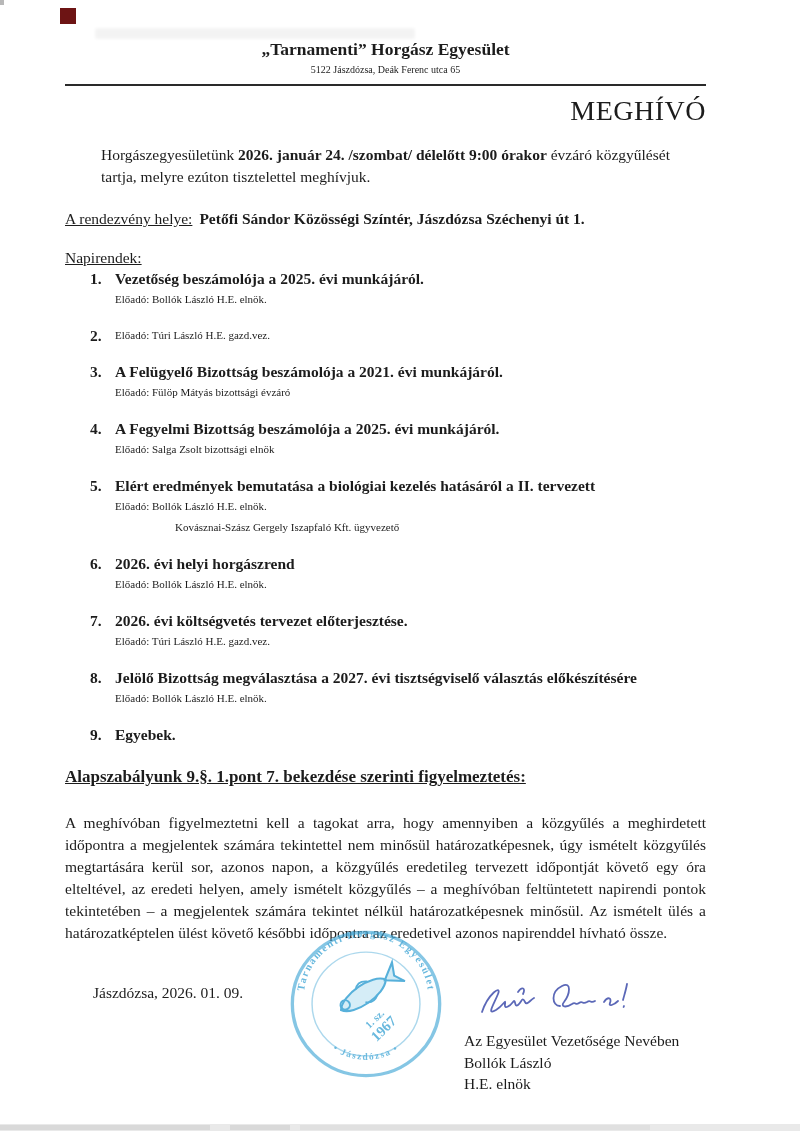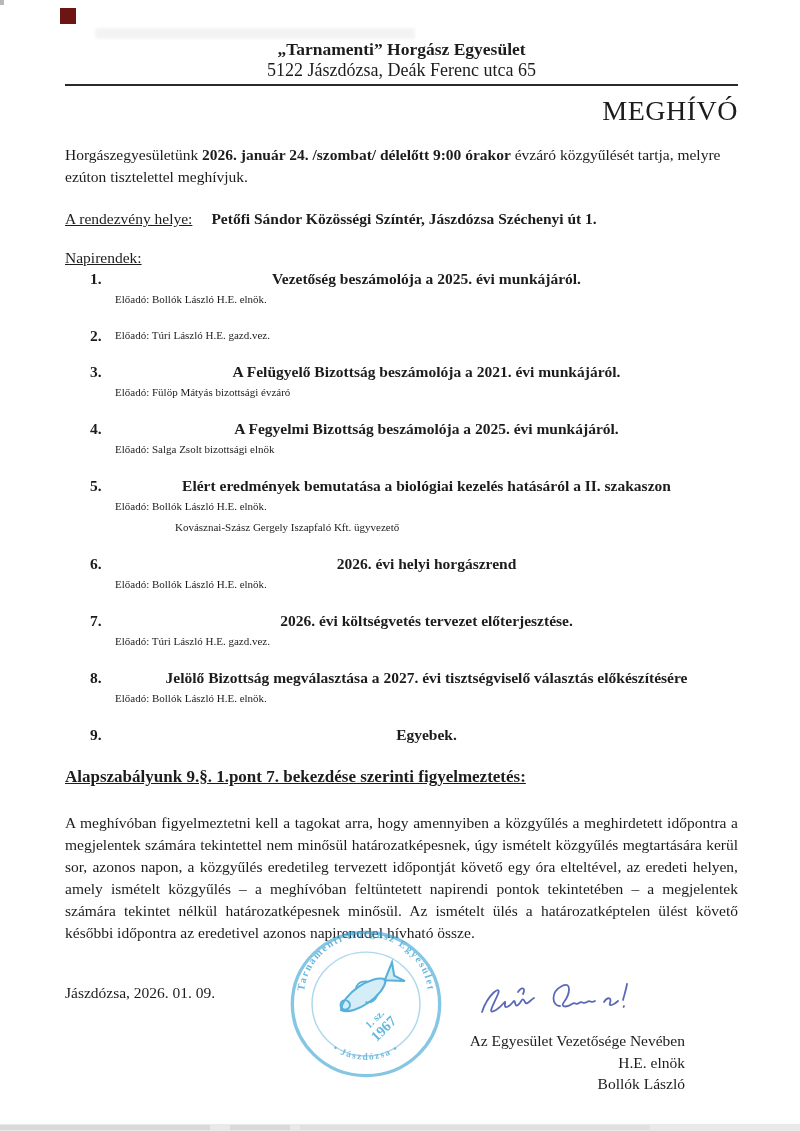--- a/index.html
+++ b/index.html
@@ -4,55 +4,55 @@
 <style>
   html,body{margin:0;padding:0;background:#ffffff;}
   .page{
     position:relative;
     width:800px;height:1131px;
     background:#ffffff;
     font-family:"Liberation Serif","DejaVu Serif",serif;
     color:#1c1c1c;
     overflow:hidden;
   }
-  .content{padding:38px 62px 0 65px;}
+  .content{padding:38px 94px 0 65px;}
   .marker{position:absolute;left:60px;top:8px;width:16px;height:16px;background:#6d1414;}
   .ghost{position:absolute;left:95px;top:28px;width:320px;height:11px;background:#000;opacity:0.045;filter:blur(1.5px);border-radius:2px;}
   .corner-spec{position:absolute;left:0;top:0;width:4px;height:5px;background:#9a9a9a;opacity:.7;}
   .scan-edge{position:absolute;left:0;bottom:0;width:100%;height:7px;background:#e9e9e9;}
   .scan-edge .blot{position:absolute;top:1px;height:5px;background:#d9d9d9;}
 
   .org-head{text-align:center;border-bottom:2px solid #2a2a2a;padding-bottom:4px;}
   .org-name{font-weight:bold;font-size:17.5px;line-height:22px;}
-  .org-addr{font-size:18px;line-height:20px;}
+  .org-addr{font-size:10px;line-height:20px;}
   .doc-title{text-align:right;font-size:28px;line-height:34px;margin-top:8px;letter-spacing:.5px;}
 
   .para{font-size:15.5px;line-height:22px;}
-  .intro{margin-top:16px;}
+  .intro{margin-top:16px;margin-left:36px;}
   .bold{font-weight:bold;}
   .venue{margin-top:20px;}
-  .venue .lbl{text-decoration:underline;margin-right:19px;}
+  .venue .lbl{text-decoration:underline;margin-right:7px;}
   .agenda-head{margin-top:17px;text-decoration:underline;font-size:15.5px;line-height:21px;}
 
   .agenda{list-style:none;margin:0;padding:0;}
   .agenda li{position:relative;padding-left:50px;margin-top:0;margin-bottom:15px;}
   .agenda li:first-child{margin-top:0;}
   .agenda .num{position:absolute;left:25px;top:0;font-weight:bold;font-size:15.5px;line-height:21px;}
-  .agenda .ttl{font-weight:bold;font-size:15.5px;line-height:21px;text-align:center;}
+  .agenda .ttl{font-weight:bold;font-size:15.5px;line-height:21px;}
   .agenda .ln{font-size:11px;line-height:21px;}
   .agenda .ln.indent2{padding-left:60px;}
 
   .warn-head{margin-top:21px;font-weight:bold;text-decoration:underline;font-size:17px;line-height:21px;}
   .warn-body{margin-top:25px;text-align:justify;}
 
-  .date-line{margin-top:40px;font-size:15.5px;}
+  .date-line{margin-top:40px;font-size:15.5px;margin-left:28px;}
 
   .stamp{position:absolute;left:283px;top:925px;width:166px;height:158px;opacity:.85;}
   .sig-ink{position:absolute;left:472px;top:972px;width:175px;height:52px;}
-  .sig-block{position:absolute;left:440px;top:1030px;width:245px;text-align:right;font-size:15.5px;line-height:21.5px;}
+  .sig-block{position:absolute;left:464px;top:1030px;width:245px;text-align:left;font-size:15.5px;line-height:21.5px;}
 </style>
 </head>
 <body>
 
 <div class="page">
 
   <div class="marker"></div>
   <div class="ghost"></div>
   <div class="corner-spec"></div>
 
@@ -86,21 +86,21 @@
         <div class="ttl">A Felügyelő Bizottság beszámolója a 2021. évi munkájáról.</div>
         <div class="ln">Előadó: Fülöp Mátyás bizottsági évzáró</div>
       </li>
       <li>
         <span class="num">4.</span>
         <div class="ttl">A Fegyelmi Bizottság beszámolója a 2025. évi munkájáról.</div>
         <div class="ln">Előadó: Salga Zsolt bizottsági elnök</div>
       </li>
       <li>
         <span class="num">5.</span>
-        <div class="ttl">Elért eredmények bemutatása a biológiai kezelés hatásáról a II. szakaszon</div>
+        <div class="ttl">Elért eredmények bemutatása a biológiai kezelés hatásáról a II. tervezett</div>
         <div class="ln">Előadó: Bollók László H.E. elnök.</div>
         <div class="ln indent2">Kovásznai-Szász Gergely Iszapfaló Kft. ügyvezető</div>
       </li>
       <li>
         <span class="num">6.</span>
         <div class="ttl">2026. évi helyi horgászrend</div>
         <div class="ln">Előadó: Bollók László H.E. elnök.</div>
       </li>
       <li>
         <span class="num">7.</span>
@@ -165,22 +165,22 @@
         <path d="M88,34 C80,34 78,20 90,14 C100,9 98,22 92,30 C88,35 94,36 100,32 C104,29 103,34 107,31 C111,28 110,33 115,30 C119,27 118,32 123,29"></path>
         <path d="M132,30 C136,24 140,26 138,31 C136,35 142,33 146,29"></path>
         <path d="M155,12 C154,18 152,24 151,28"></path>
         <path d="M152,34 L151.6,35"></path>
       </g>
     </svg>
   </div>
 
   <div class="sig-block">
     <div>Az Egyesület Vezetősége Nevében</div>
+    <div>Bollók László</div>
     <div>H.E. elnök</div>
-    <div>Bollók László</div>
   </div>
 
   <div class="scan-edge">
     <span class="blot" style="left:0;width:210px;"></span>
     <span class="blot" style="left:230px;width:60px;"></span>
     <span class="blot" style="left:300px;width:350px;background:#e0e0e0;"></span>
   </div>
 
 </div>
 

